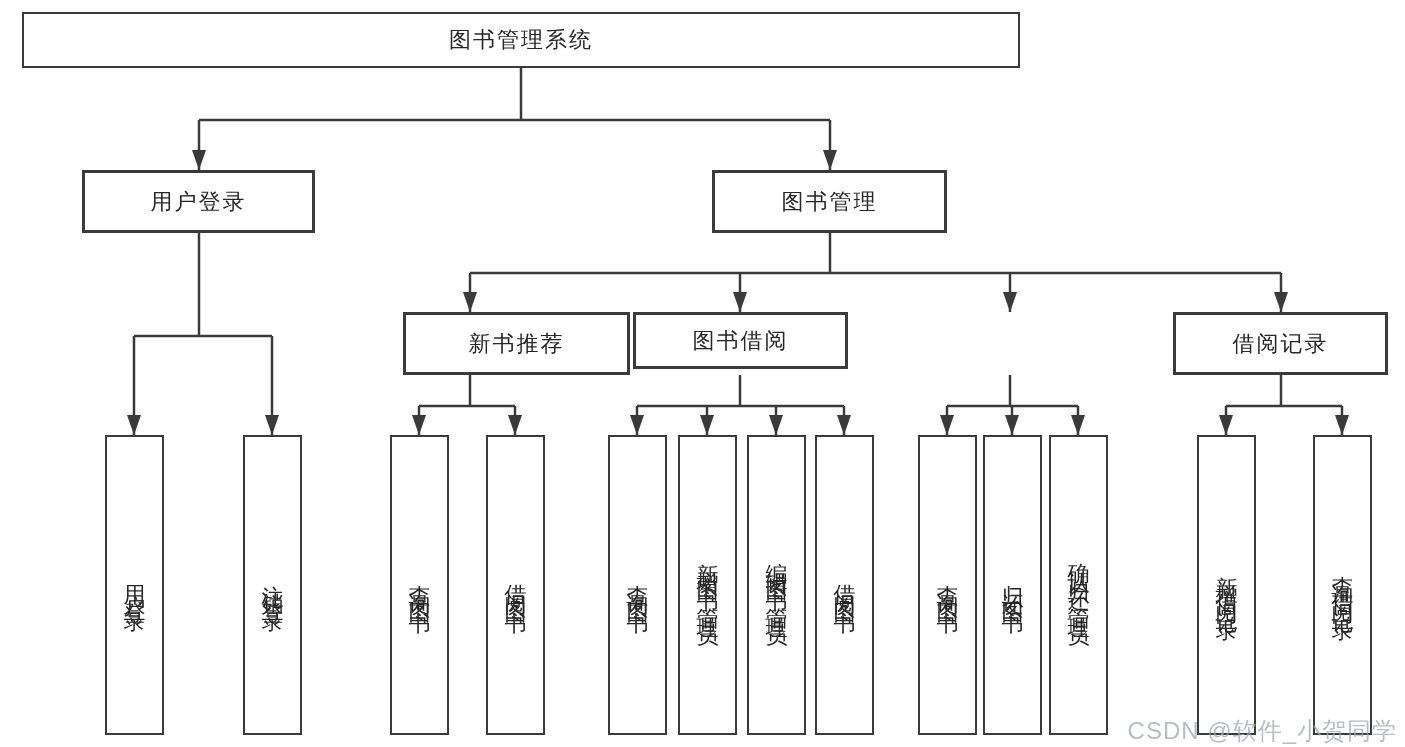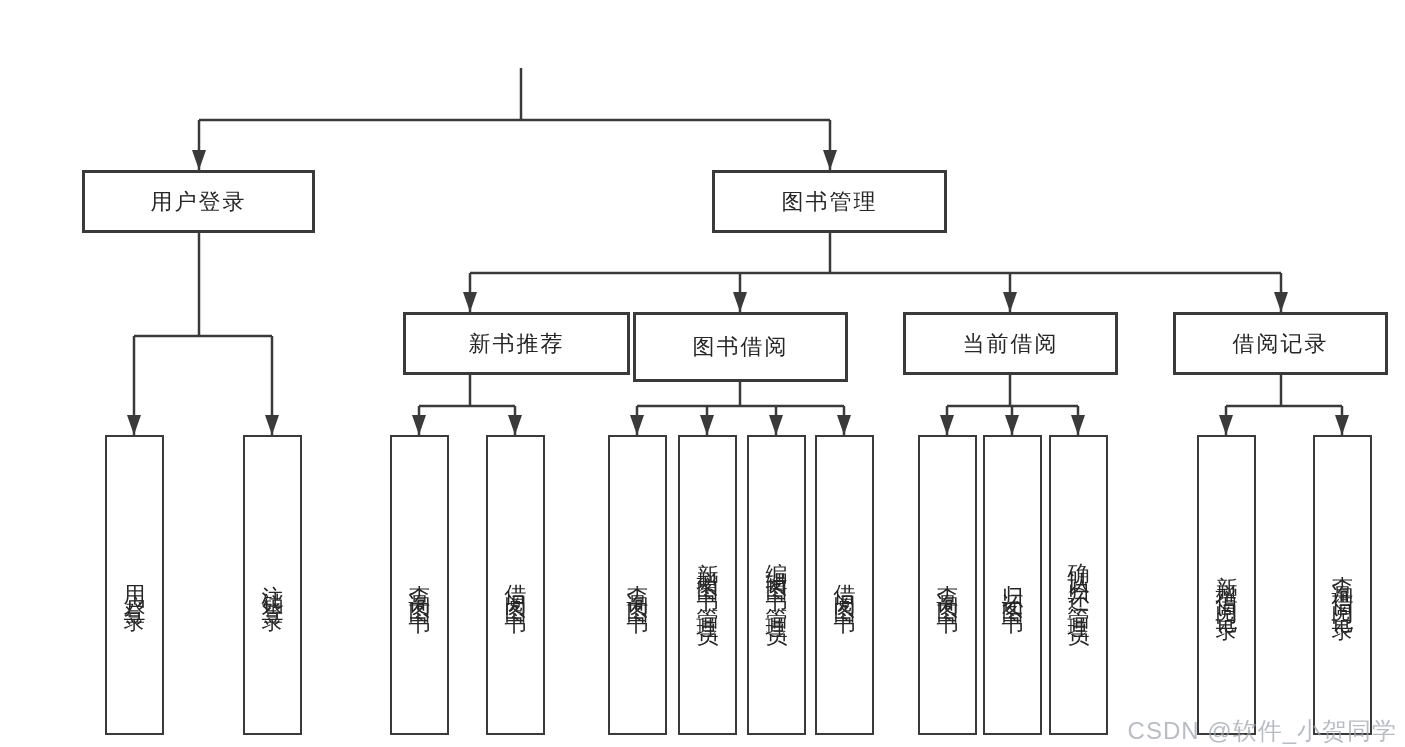--- a/index.html
+++ b/index.html
@@ -47,21 +47,21 @@
     border-width: 2.5px;
     writing-mode: vertical-rl;
     text-orientation: mixed;
     letter-spacing: 9px;
     font-size: 22px;
   }
   .root-box   { left: 22px;  top: 12px;  width: 998px; height: 56px; }
   .n-userlogin{ left: 82px;  top: 170px; width: 233px; height: 63px; }
   .n-bookmgmt { left: 712px; top: 170px; width: 235px; height: 63px; font-family: Liberation Serif, serif; }
   .n-newrec   { left: 363px; top: 312px; width: 227px; height: 63px; margin-left: 40px; }
-  .n-borrow   { left: 633px; top: 312px; width: 215px; height: 70px; }
+  .n-borrow   { left: 633px; top: 312px; width: 215px; height: 57px; }
   .n-current  { left: 903px; top: 312px; width: 215px; height: 63px; }
   .n-record   { left: 1173px;top: 312px; width: 215px; height: 63px; }
   .l-1a { left: 105px; }
   .l-1b { left: 243px; }
   .l-2a { left: 390px; }
   .l-2b { left: 486px; }
   .l-3a { left: 608px; }
   .l-3b { left: 678px; }
   .l-3c { left: 747px; }
   .l-3d { left: 815px; }
@@ -129,27 +129,27 @@
       <line x1="1012" y1="406" x2="1012" y2="435" marker-end="url(#arrow)"></line>
       <line x1="1078" y1="406" x2="1078" y2="435" marker-end="url(#arrow)"></line>
 
       <line x1="1281" y1="375" x2="1281" y2="406"></line>
       <line x1="1226" y1="406" x2="1342" y2="406"></line>
       <line x1="1226" y1="406" x2="1226" y2="435" marker-end="url(#arrow)"></line>
       <line x1="1342" y1="406" x2="1342" y2="435" marker-end="url(#arrow)"></line>
     </g>
   </svg>
 
+  <div class="node root-box">图书管理系统</div>
 
   <div class="node lvl n-userlogin">用户登录</div>
   <div class="node lvl n-bookmgmt">图书管理</div>
 
   <div class="node lvl n-newrec">新书推荐</div>
   <div class="node lvl n-borrow">图书借阅</div>
-  <div class="node lvl n-current">当前借阅</div>
   <div class="node lvl n-record">借阅记录</div>
 
   <div class="node leaf l-1a">用户登录</div>
   <div class="node leaf l-1b">注销登录</div>
 
   <div class="node leaf l-2a">查询图书</div>
   <div class="node leaf l-2b">借阅图书</div>
 
   <div class="node leaf l-3a">查询图书</div>
   <div class="node leaf l-3b">新增图书（管理员）</div>

